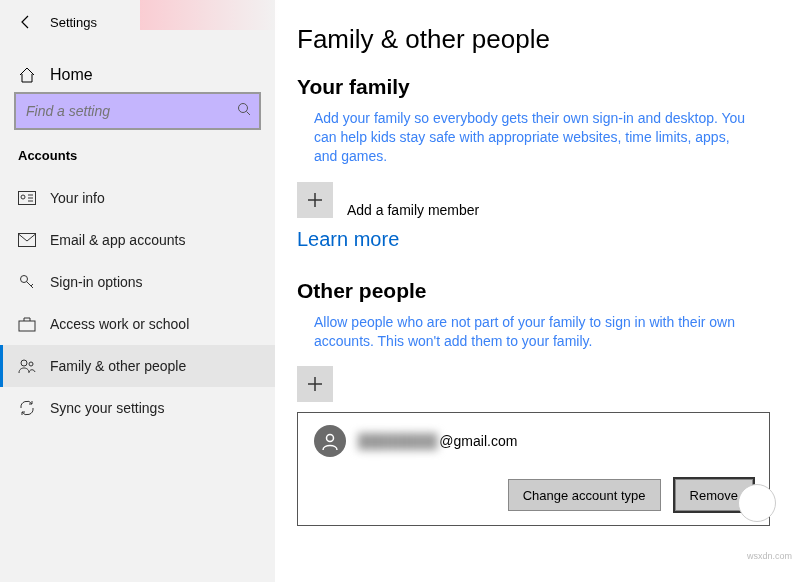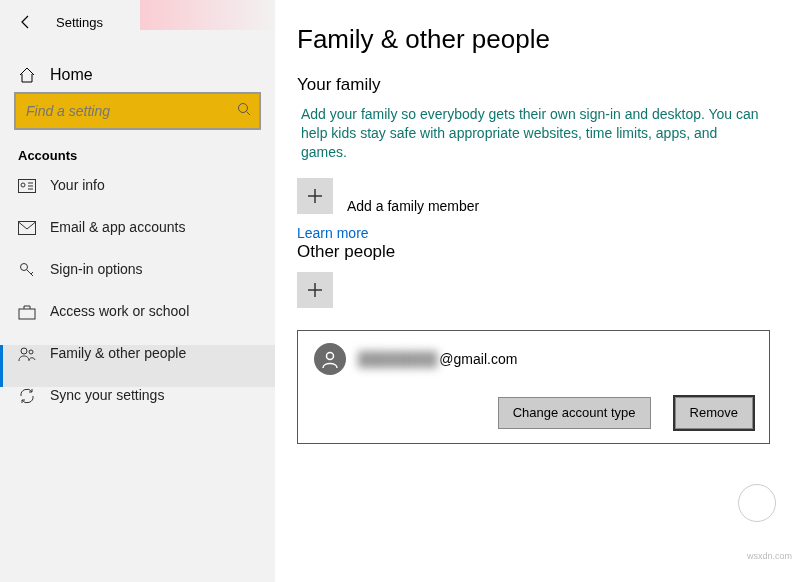--- a/index.html
+++ b/index.html
@@ -1,45 +1,45 @@
 <!DOCTYPE html>
 <html><head>
 <meta charset="utf-8">
 <style>
 html,body{margin:0;padding:0;font-family:"Segoe UI",Arial,sans-serif;background:#fff;color:#000;width:800px;height:582px;overflow:hidden}
 .window{display:flex;width:800px;height:582px}
 .sidebar{width:275px;background:#f2f2f2;display:flex;flex-direction:column;box-sizing:border-box}
 .sidebar-top{height:44px;display:flex;align-items:center;padding-left:16px}
 .sidebar-top .back{width:20px;height:20px;display:flex;align-items:center;justify-content:center;cursor:pointer}
-.sidebar-top .title{margin-left:20px;font-size:13px}
+.sidebar-top .title{margin-left:14px;font-size:13px}
 .pink-smudge{position:absolute;left:140px;top:0;width:140px;height:30px;background:linear-gradient(to right,rgba(255,180,190,0.6),rgba(255,180,190,0));pointer-events:none}
 .home-row{height:40px;display:flex;align-items:flex-end;padding-left:18px;cursor:pointer}
 .home-row .home-icon{width:18px;height:18px;margin-right:14px}
 .search-wrap{padding:8px 14px 12px}
-.search{height:34px;border:2px solid #999;background:#eab308;display:flex;align-items:center;padding:0 8px}
+.search{height:34px;border:2px solid #999;background:#c4b5fd;display:flex;align-items:center;padding:0 8px}
 .search input{flex:1;border:none;outline:none;font-size:14px;font-style:italic;color:#555;background:transparent}
 .section-label{font-weight:700;font-size:13px;padding:6px 18px 14px}
-.nav-item{height:42px;display:flex;padding-left:18px;cursor:pointer;font-size:14px;color:#222}
+.nav-item{height:42px;display:flex;align-items:center;padding-left:18px;cursor:pointer;font-size:14px;color:#222}
 .nav-item .nav-icon{width:18px;height:18px;margin-right:14px;display:flex;align-items:center;justify-content:center}
 .nav-item.active{background:#e5e5e5;border-left:3px solid #0078d7;padding-left:15px}
 .main{flex:1;padding:24px 30px 20px 22px;overflow:hidden;box-sizing:border-box}
 h1{font-weight:400;font-size:26px;margin:0 0 20px}
-h2{font-weight:400;font-size:17px;margin:0 0 10px}
-p{font-size:14px;color:#0f766e;margin:0 4px 16px;line-height:1.35}
+h2{font-weight:700;font-size:21px;margin:0 0 10px}
+p{font-size:14px;color:#3b82f6;margin:0 17px 16px;line-height:1.35}
 .add-row{display:flex;align-items:flex-end;margin-bottom:10px;cursor:pointer}
 .plus-box{width:36px;height:36px;background:#d9d9d9;display:flex;align-items:center;justify-content:center;margin-right:14px}
 .plus-box svg{stroke:#333}
 .add-label{font-size:14px}
-.link{color:#0066cc;font-size:14px;cursor:pointer;display:inline-block;}
-.user-card{border:1px solid #555;padding:12px 16px 14px;margin-top:22px;display:flex;flex-direction:column}
+.link{color:#0066cc;font-size:20px;cursor:pointer;display:inline-block;margin-bottom:28px}
+.user-card{border:1px solid #555;padding:12px 16px 14px;margin-top:10px;display:flex;flex-direction:column}
 .user-head{display:flex;align-items:center}
 .avatar{width:32px;height:32px;border-radius:50%;background:#6b6b6b;display:flex;align-items:center;justify-content:center;margin-right:12px}
 .user-email{font-size:14px;display:flex;align-items:center}
 .blur{filter:blur(4px);color:#999;margin-right:2px}
-.user-actions{display:flex;justify-content:flex-end;gap:24px;margin-top:22px}
+.user-actions{display:flex;justify-content:flex-end;gap:14px;margin-top:22px}
 .btn{height:30px;padding:0 14px;background:#ccc;border:1px solid #888;font-size:13px;cursor:pointer;display:flex;align-items:center}
 .btn.highlight{outline:2px solid #333}
 .float-circle{position:absolute;right:24px;bottom:60px;width:36px;height:36px;border-radius:50%;border:1px solid #ccc;background:#fff}
 .watermark{position:absolute;right:8px;bottom:21px;font-size:9px;color:#bbb}
 </style>
 </head>
 <body>
 
 <div class="window">
   <div class="pink-smudge"></div>
@@ -145,20 +145,21 @@
           <svg width="18" height="18" viewBox="0 0 18 18">
             <line x1="9" y1="2" x2="9" y2="16" stroke-width="1.5"></line>
             <line x1="2" y1="9" x2="16" y2="9" stroke-width="1.5"></line>
           </svg>
         </div>
       <span class="add-label">Add a family member</span>
     </div>
     <span class="link">Learn more</span>
 
     <h2>Other people</h2>
+    <p>Allow people who are not part of your family to sign in with their own accounts. This won't add them to your family.</p>
     <div class="add-row">
       <div class="plus-box">
           <svg width="18" height="18" viewBox="0 0 18 18">
             <line x1="9" y1="2" x2="9" y2="16" stroke-width="1.5"></line>
             <line x1="2" y1="9" x2="16" y2="9" stroke-width="1.5"></line>
           </svg>
         </div>
     </div>
 
     <div class="user-card">

